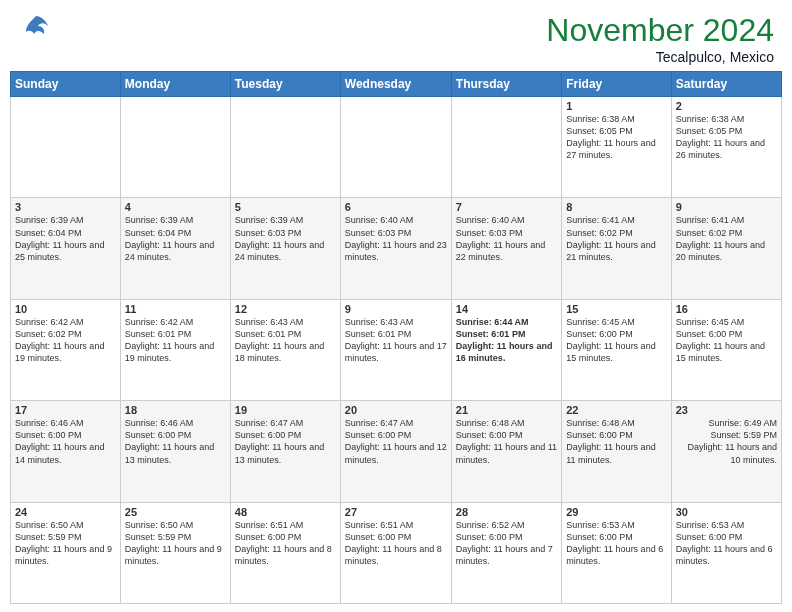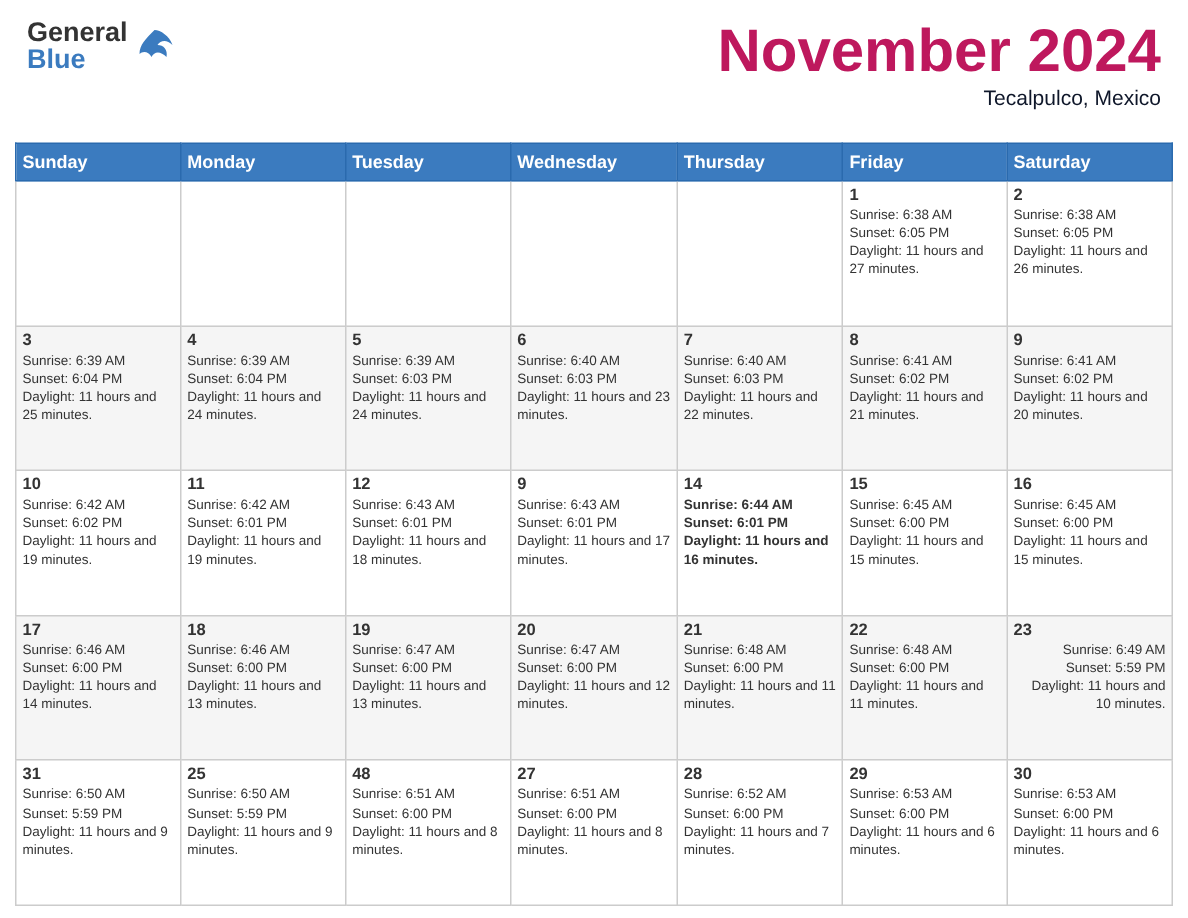--- a/index.html
+++ b/index.html
@@ -44,34 +44,33 @@
     }
     .logo-icon {
       width: 28px;
       height: 28px;
       margin-left: 4px;
     }
     .title-block {
       text-align: right;
     }
     .month-title {
-      font-size: 40px;
-      font-weight: bold;
-      color: #be185d;
+      font-size: 32px;
+      font-weight: normal;
+      color: #15803d;
     }
     .location {
       font-size: 14px;
       color: #0f172a;
     }
     .calendar {
       flex: 1;
       padding: 0 10px 8px 10px;
       display: flex;
       flex-direction: column;
-      margin-top: 16px;
     }
     table {
       width: 100%;
       border-collapse: collapse;
       flex: 1;
     }
     thead tr th {
       background: #3b7bbf;
       color: #fff;
       font-size: 12px;
@@ -106,24 +105,20 @@
     td.empty {
       background: #fff;
     }
   </style>
 </head>
 <body>
 
 <div class="page">
   <div class="header">
     <div class="logo">
-      <div class="logo-text">
-        <span class="logo-general">General</span>
-        <span class="logo-blue">Blue</span>
-      </div>
       <svg class="logo-icon" viewBox="0 0 28 28" xmlns="http://www.w3.org/2000/svg">
         <path d="M14 4 C18 4 24 8 26 14 C22 10 18 11 16 14 C20 14 23 17 22 22 C18 18 14 18 12 22 C10 18 6 18 4 20 C4 14 8 10 14 4Z" fill="#3b7bbf"></path>
       </svg>
     </div>
     <div class="title-block">
       <div class="month-title">November 2024</div>
       <div class="location">Tecalpulco, Mexico</div>
     </div>
   </div>
 
@@ -287,21 +282,21 @@
             </td>
             <td>
               <span class="day-num">23</span>
               <div class="day-info" style="white-space: pre-line; text-align: right;">Sunrise: 6:49 AM
 Sunset: 5:59 PM
 Daylight: 11 hours and 10 minutes.</div>
             </td>
           </tr>
           <tr>
             <td>
-              <span class="day-num">31</span>
+              <span class="day-num">24</span>
               <div class="day-info" style="white-space: pre-line;">Sunrise: 6:50 AM
 Sunset: 5:59 PM
 Daylight: 11 hours and 9 minutes.</div>
             </td>
             <td>
               <span class="day-num">25</span>
               <div class="day-info" style="white-space: pre-line;">Sunrise: 6:50 AM
 Sunset: 5:59 PM
 Daylight: 11 hours and 9 minutes.</div>
             </td>

